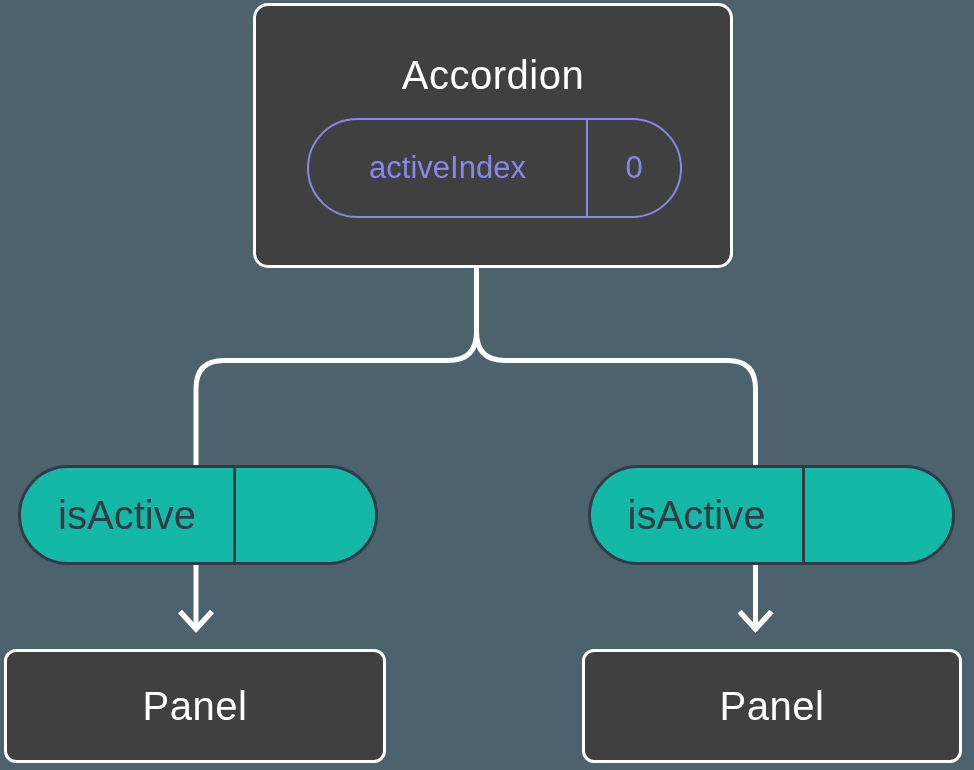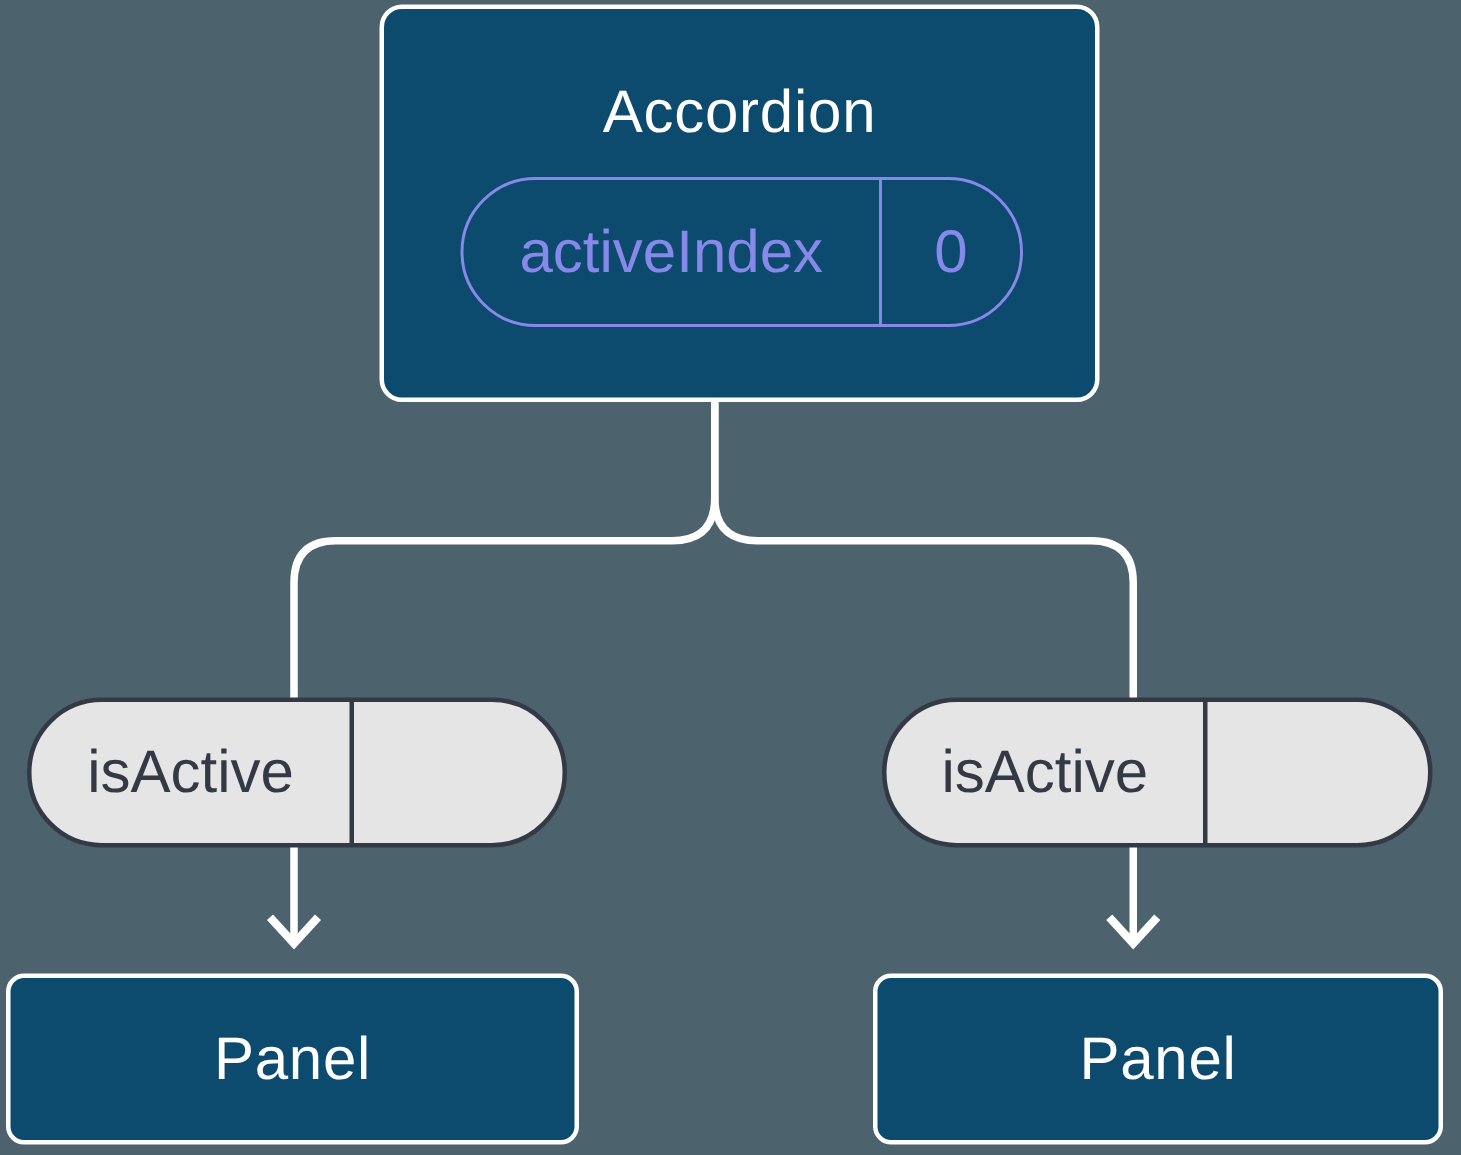--- a/index.html
+++ b/index.html
@@ -17,21 +17,21 @@
     overflow: hidden;
   }
   .svg-layer {
     position: absolute;
     left: 0; top: 0;
     width: 974px; height: 770px;
     z-index: 1;
   }
   .node-card {
     position: absolute;
-    background: #0c4a6e;
+    background: #404040;
     border: 3px solid #FFFFFF;
     z-index: 2;
   }
   .accordion-card {
     left: 253px; top: 3px;
     width: 480px; height: 265px;
     border-radius: 15px;
   }
   .card-title {
     position: absolute;
@@ -45,37 +45,37 @@
   }
   .state-pill {
     position: absolute;
     left: 51px; top: 112px;
     width: 375px; height: 100px;
     border: 2.5px solid #8689E9;
     border-radius: 50px;
     display: flex;
     align-items: stretch;
     color: #8689E9;
-    font-size: 40px;
+    font-size: 31px;
   }
   .cell {
     display: flex;
     align-items: center;
     justify-content: center;
     white-space: nowrap;
   }
   .state-pill .cell.name { width: 277px; }
   .state-pill .cell.value { flex: 1; }
   .state-pill .divider { width: 0; border-left: 2.5px solid #8689E9; }
 
   .prop-pill {
     position: absolute;
     top: 465px;
     height: 100px;
-    background: #e5e5e5;
+    background: #14b8a6;
     border: 3px solid #333A46;
     border-radius: 50px;
     display: flex;
     align-items: stretch;
     color: #333A46;
     font-size: 40px;
     z-index: 2;
   }
   .prop-pill .divider { width: 0; border-left: 3px solid #333A46; }
   .prop-pill.left  { left: 18px;  width: 360px; }

